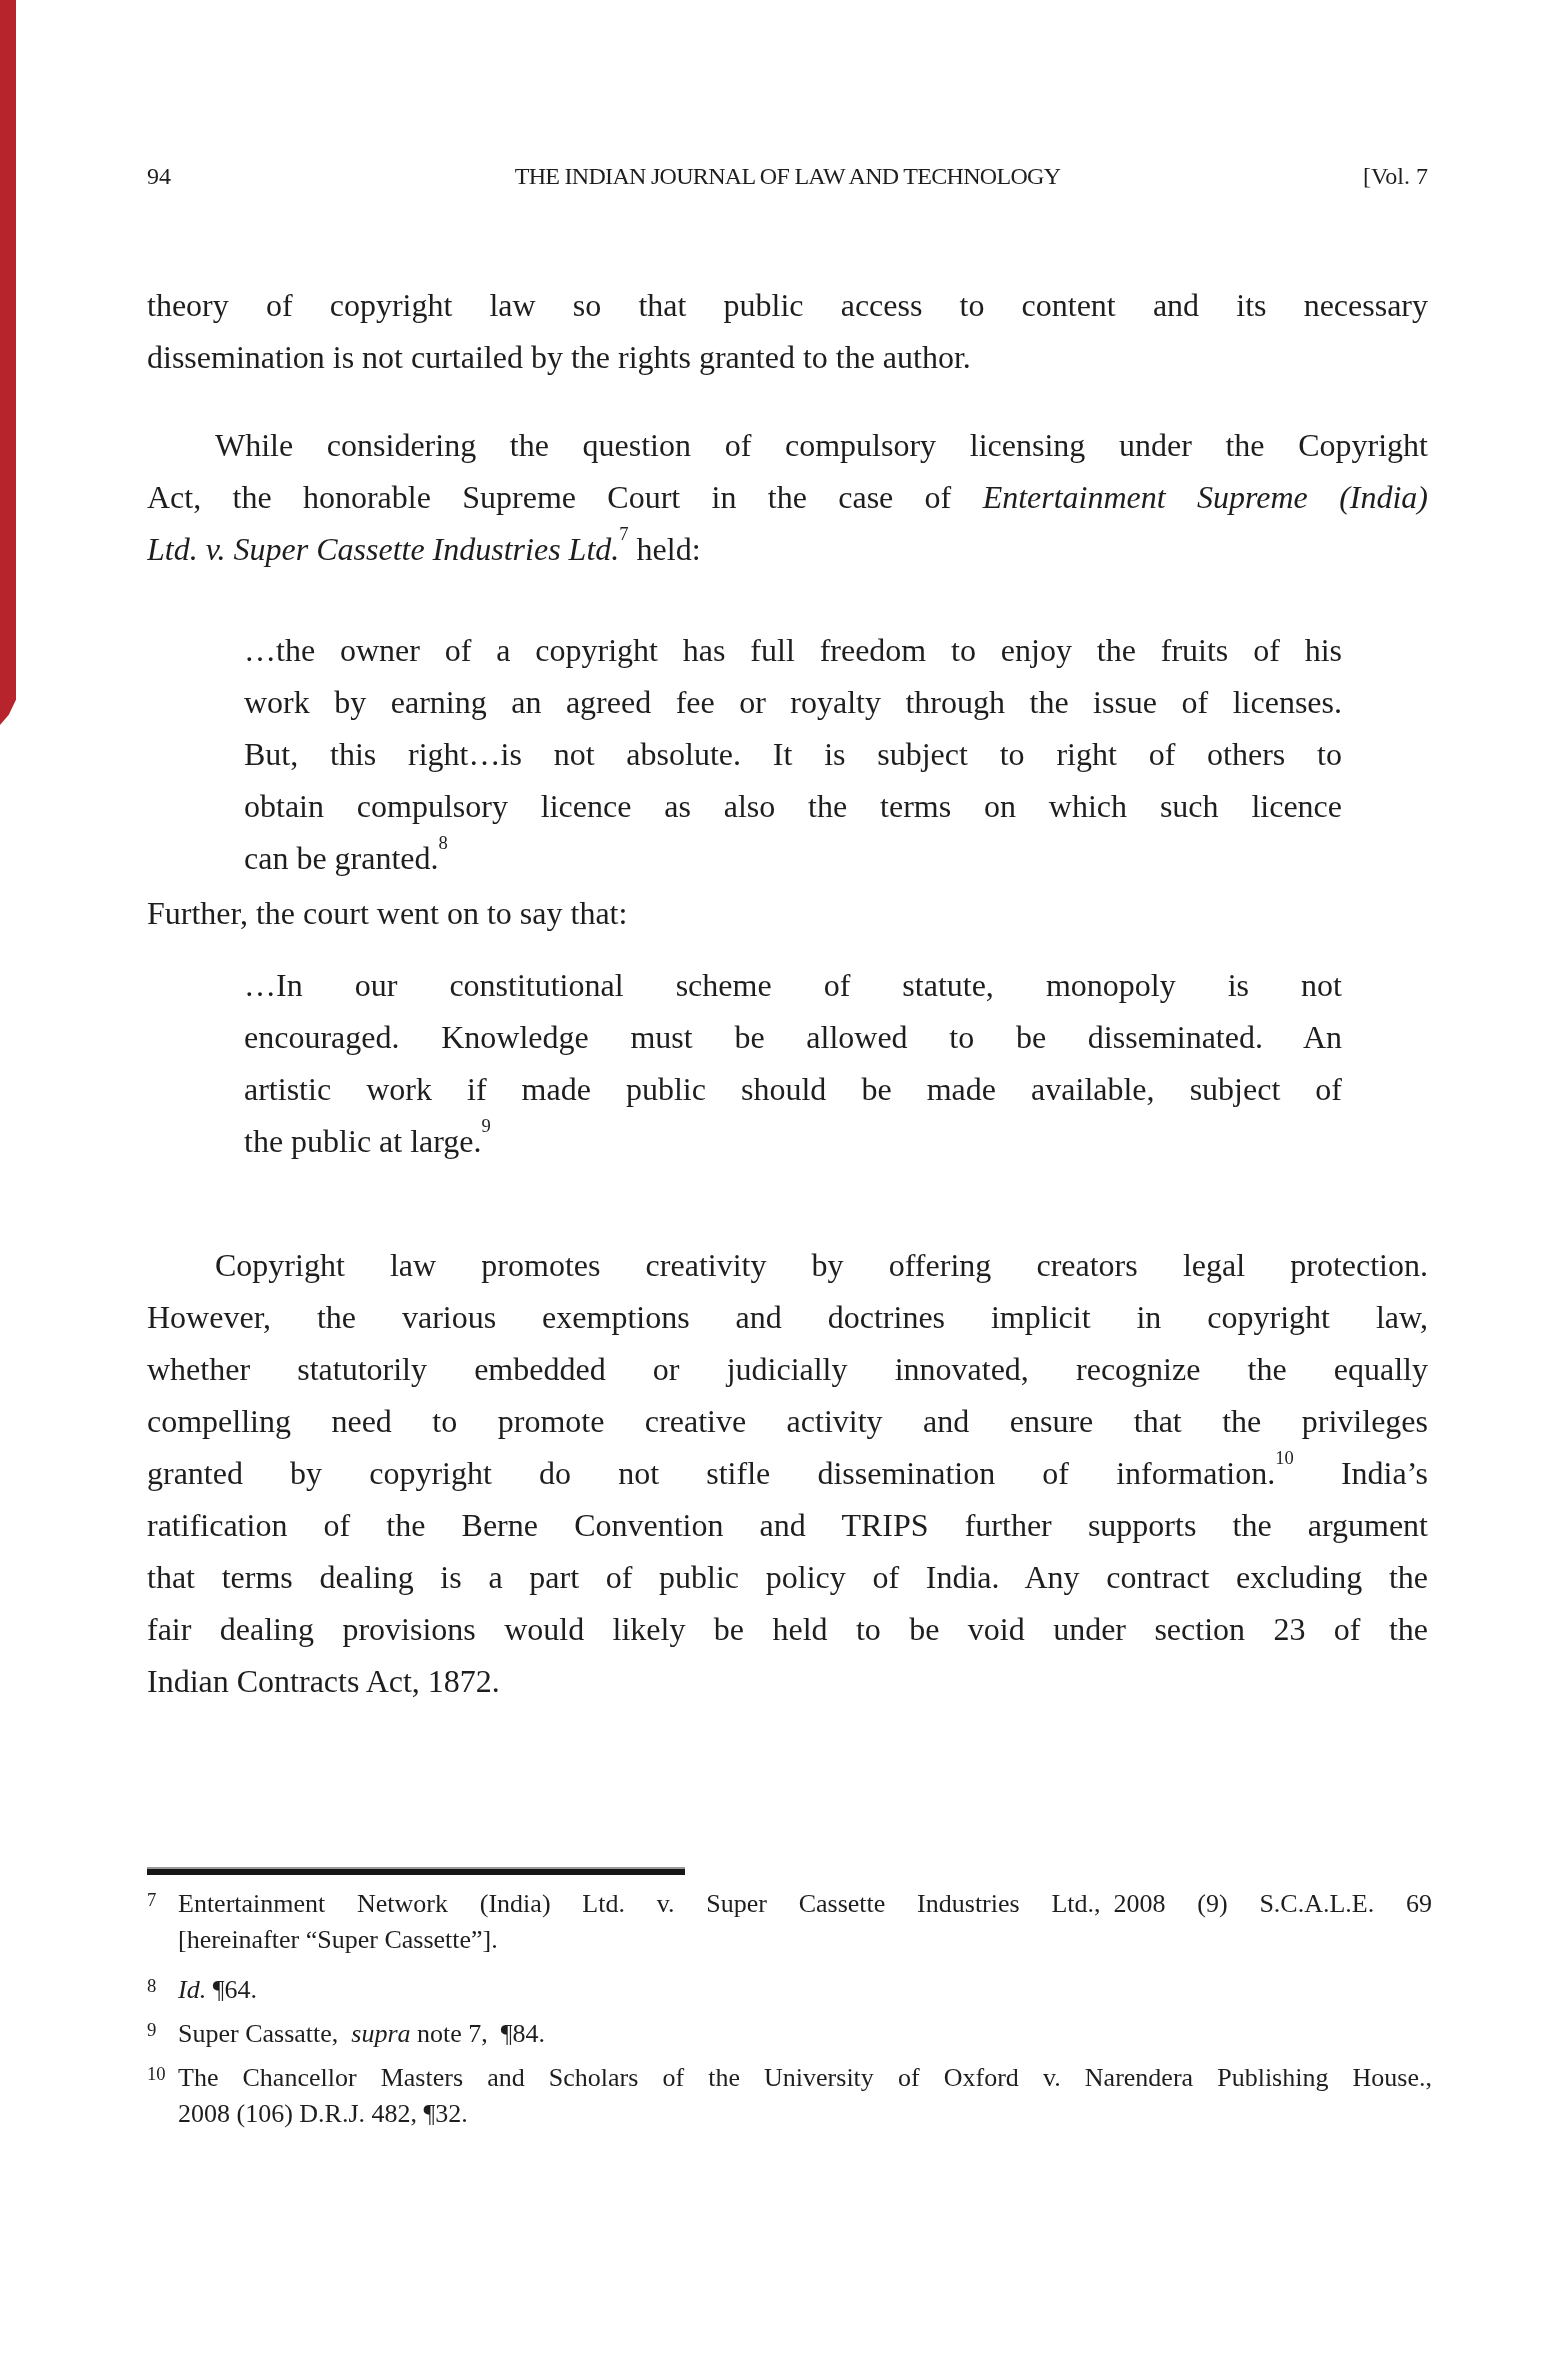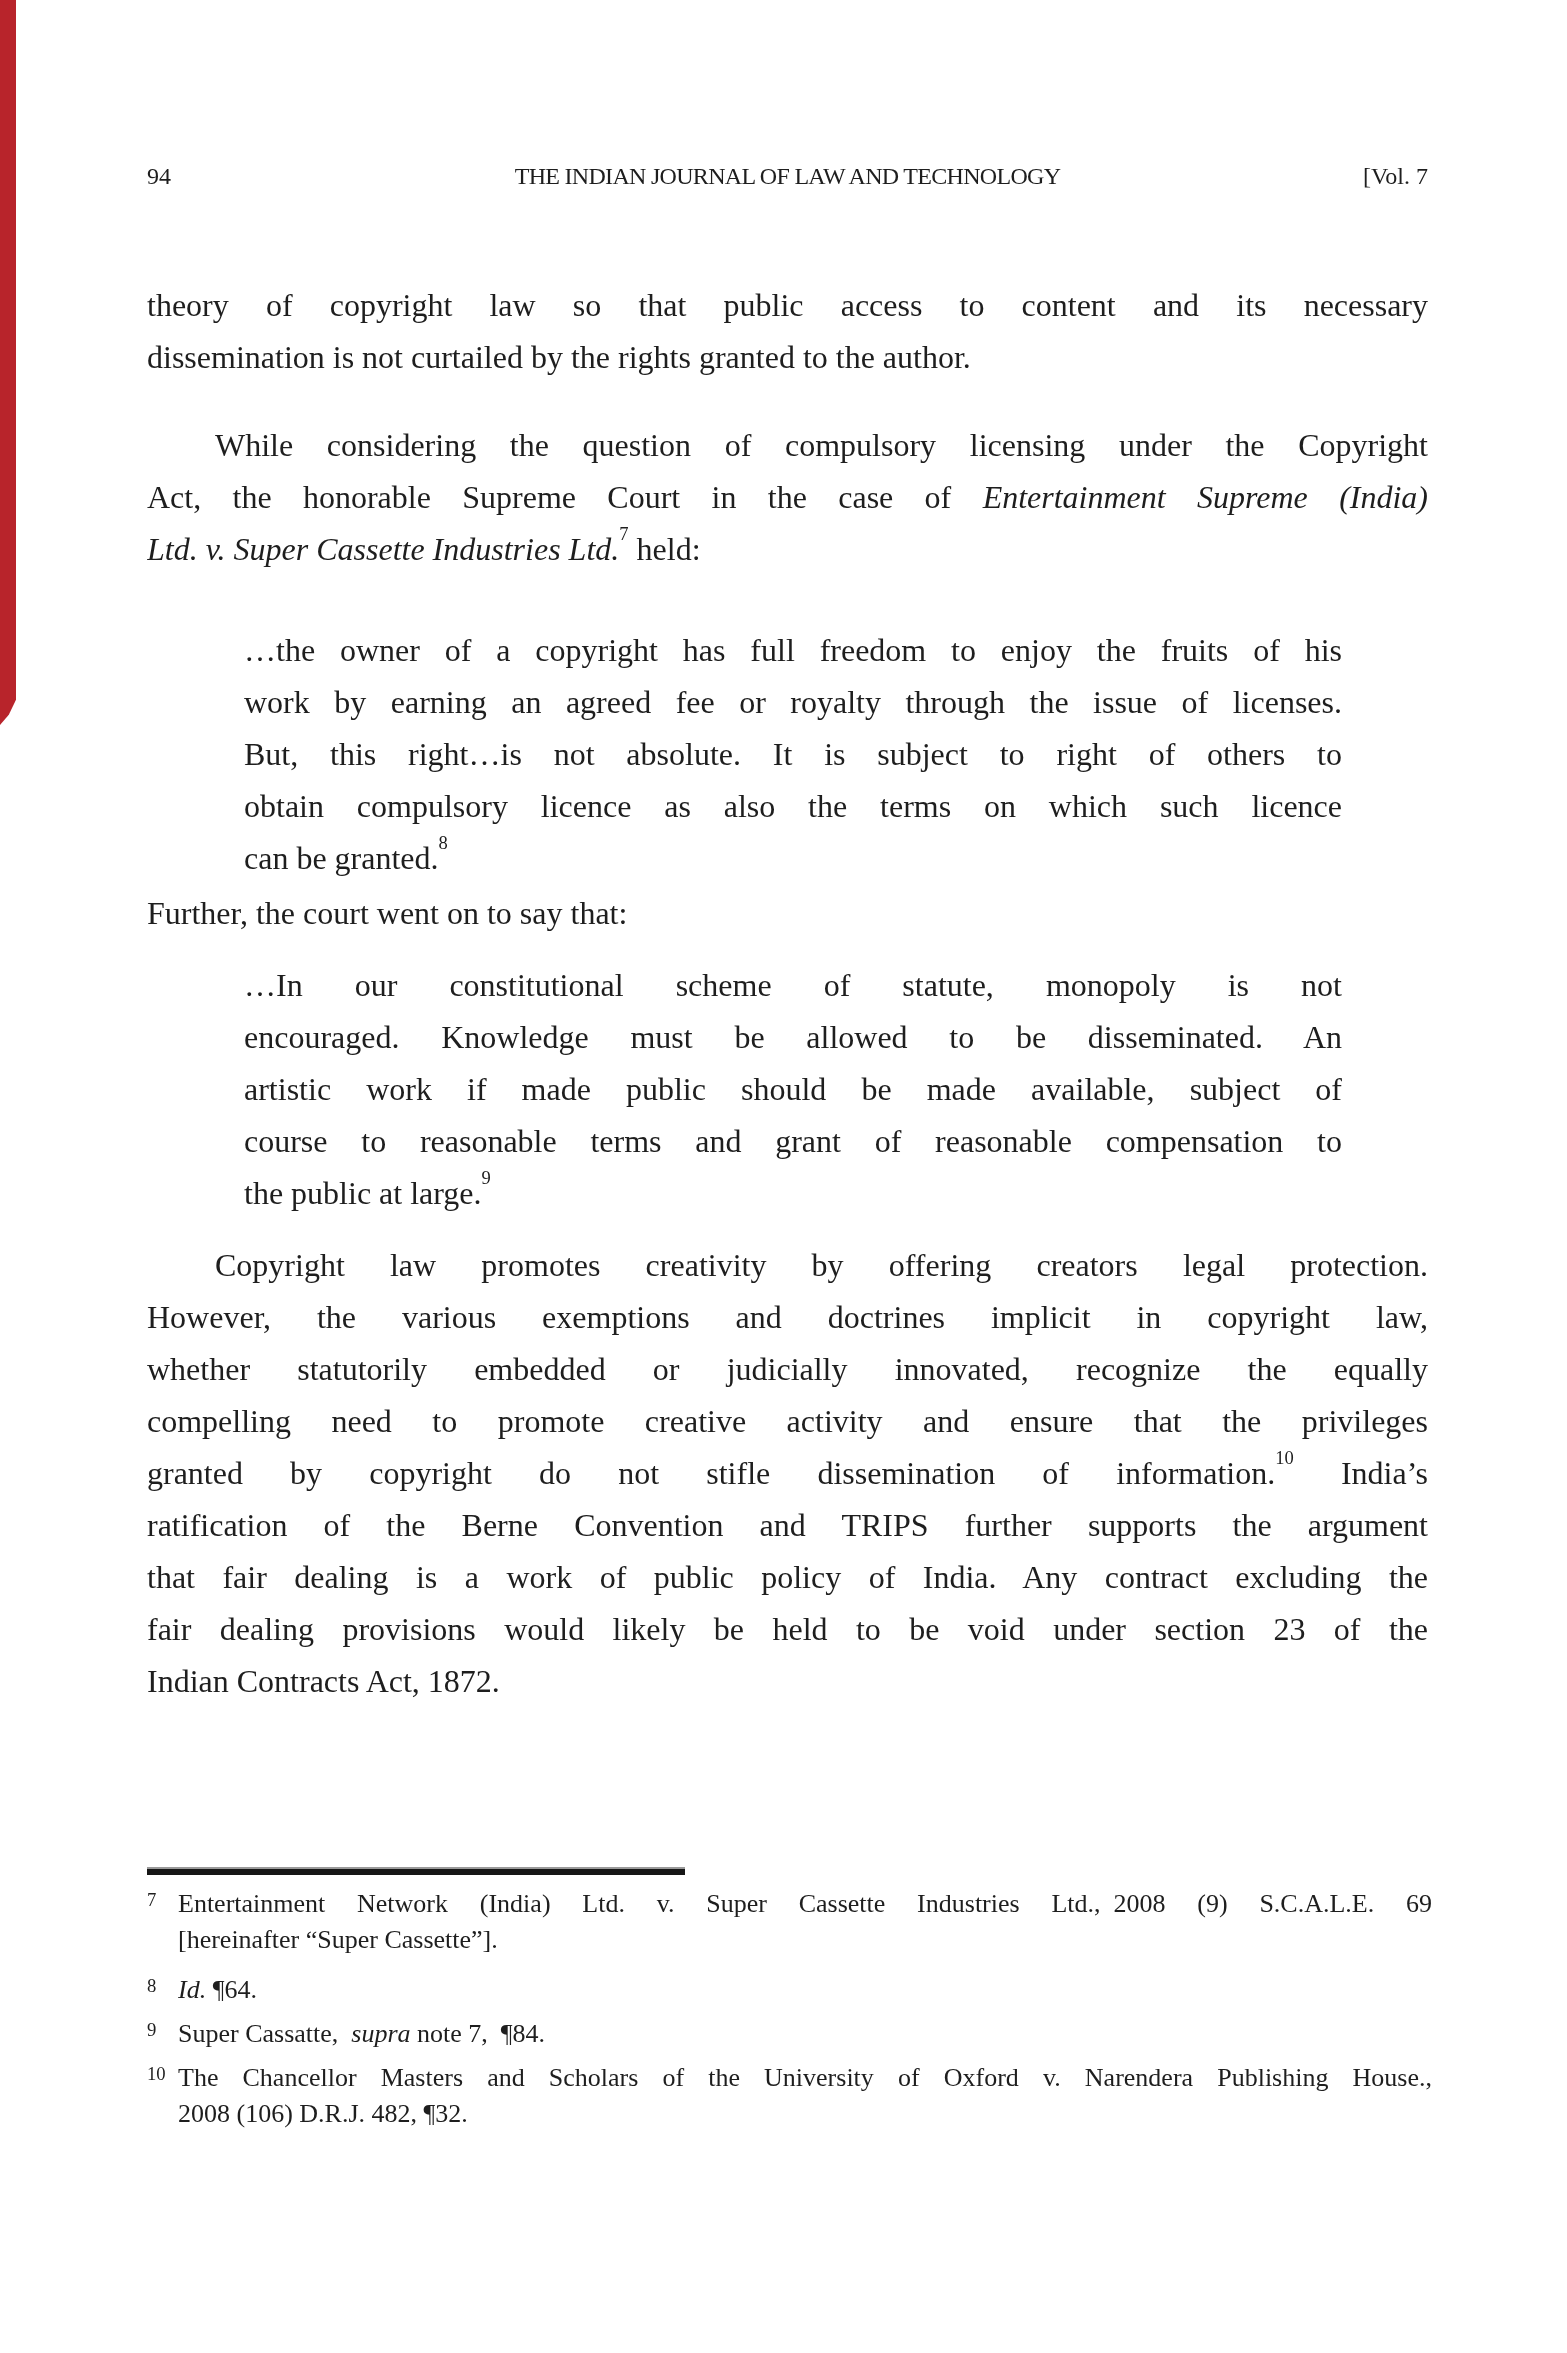--- a/index.html
+++ b/index.html
@@ -92,31 +92,30 @@
         <div class="line">obtain compulsory licence as also the terms on which such licence</div>
         <div class="line last">can be granted.<sup>8</sup></div>
       </div>
       <div class="block paragraph" id="further">
         <div class="line last">Further, the court went on to say that:</div>
       </div>
       <div class="block quote" id="quote2">
         <div class="line">…In our constitutional scheme of statute, monopoly is not</div>
         <div class="line">encouraged. Knowledge must be allowed to be disseminated. An</div>
         <div class="line">artistic work if made public should be made available, subject of</div>
-        <div class="line">course to reasonable terms and grant of reasonable compensation to</div>
         <div class="line last">the public at large.<sup>9</sup></div>
       </div>
       <div class="block paragraph" id="para4">
         <div class="line indent">Copyright law promotes creativity by offering creators legal protection.</div>
         <div class="line">However, the various exemptions and doctrines implicit in copyright law,</div>
         <div class="line">whether statutorily embedded or judicially innovated, recognize the equally</div>
         <div class="line">compelling need to promote creative activity and ensure that the privileges</div>
         <div class="line">granted by copyright do not stifle dissemination of information.<sup>10</sup> India’s</div>
         <div class="line">ratification of the Berne Convention and TRIPS further supports the argument</div>
-        <div class="line">that fair dealing is a work of public policy of India. Any contract excluding the</div>
+        <div class="line">that terms dealing is a part of public policy of India. Any contract excluding the</div>
         <div class="line">fair dealing provisions would likely be held to be void under section 23 of the</div>
         <div class="line last">Indian Contracts Act, 1872.</div>
       </div>
     </div>
 
   <div class="fnrule"></div>
 
   <div id="footnotes-root">
       <div class="footnote" id="fn-7">
         <span class="fn-marker">7</span>

